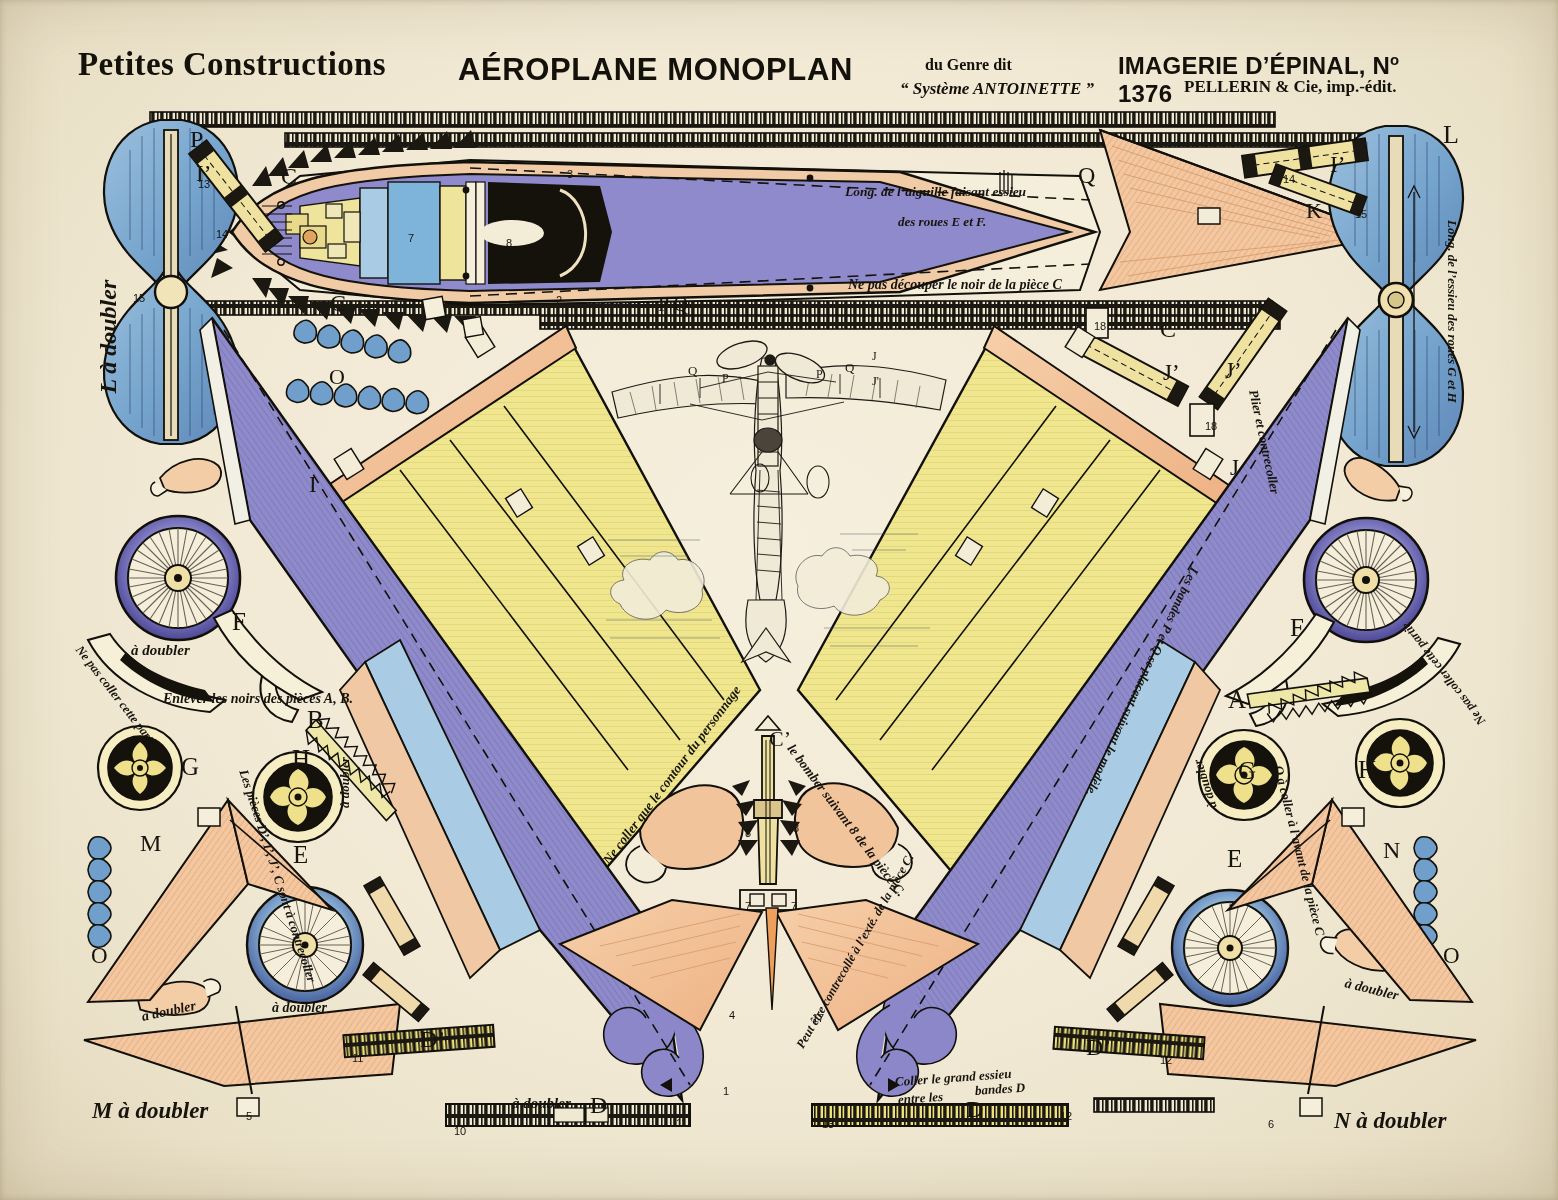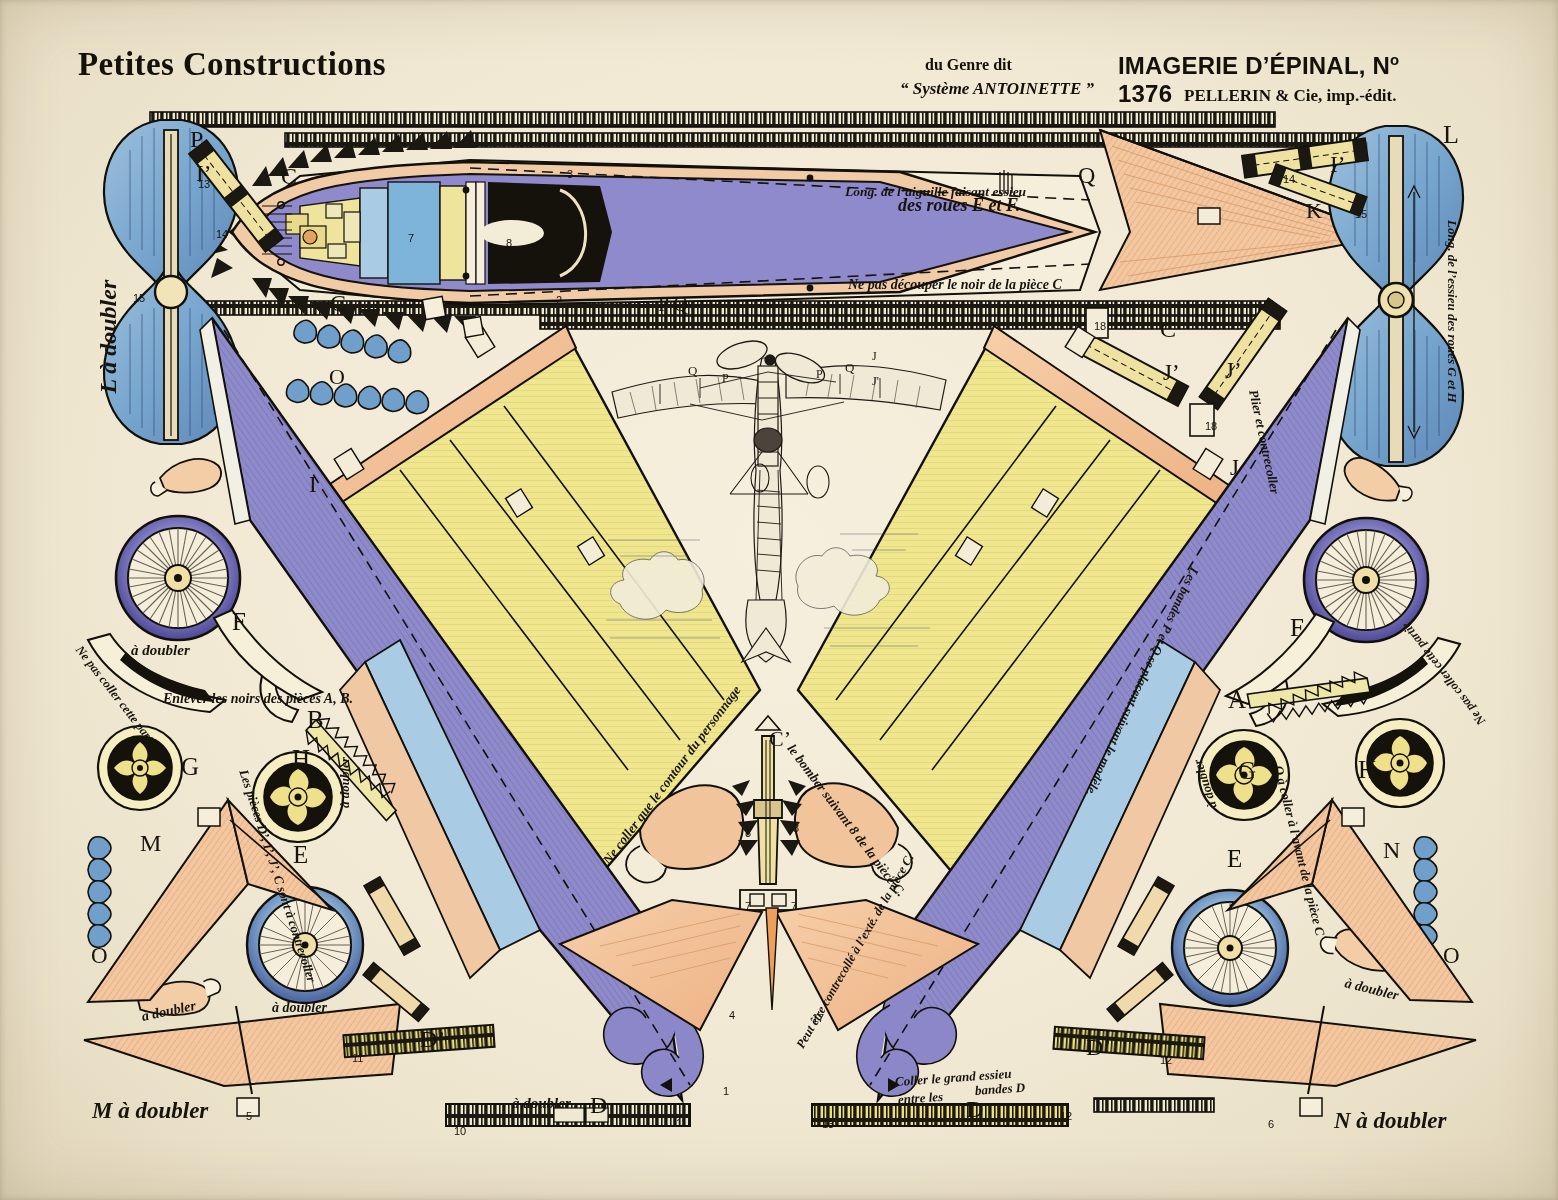--- a/index.html
+++ b/index.html
@@ -28,21 +28,21 @@
   .hdr-pc{position:absolute;left:78px;top:-2px;font-family:"Liberation Serif",serif;
     font-weight:700;font-size:33px;letter-spacing:.4px;color:#14110b;}
   .hdr-title{position:absolute;left:458px;top:4px;font-family:"Liberation Sans",sans-serif;
     font-weight:700;font-size:31px;letter-spacing:.6px;color:#14110b;}
   .hdr-g1{position:absolute;left:925px;top:8px;font-family:"Liberation Serif",serif;
     font-weight:700;font-size:16px;color:#14110b;}
   .hdr-g2{position:absolute;left:900px;top:31px;font-family:"Liberation Serif",serif;
     font-weight:700;font-style:italic;font-size:17px;color:#14110b;}
   .hdr-im{position:absolute;left:1118px;top:4px;font-family:"Liberation Sans",sans-serif;
     font-weight:700;font-size:24px;letter-spacing:.2px;color:#14110b;}
-  .hdr-pe{position:absolute;left:1184px;top:38px;font-family:"Liberation Serif",serif;
+  .hdr-pe{position:absolute;left:1184px;top:29px;font-family:"Liberation Serif",serif;
     font-weight:700;font-size:17px;color:#14110b;}
   sup{font-size:.62em;vertical-align:super;}
 </style>
 </head>
 <body>
 
 <div id="sheet">
   <div id="paper"></div>
 
   <svg id="plate" viewBox="0 0 1558 1200">
@@ -616,32 +616,33 @@
     </g>
 
     <g fill="#f4eedb" stroke="#12100a" stroke-width="1.4">
       <rect x="424" y="298" width="20" height="20" transform="rotate(-10 434 308)"></rect>
       <rect x="464" y="318" width="18" height="18" transform="rotate(-10 473 327)"></rect>
     </g>
   </svg>
 
   <div id="hdr">
     <div class="hdr-pc">Petites Constructions</div>
+    <div class="hdr-title">AÉROPLANE MONOPLAN</div>
     <div class="hdr-g1">du Genre dit</div>
     <div class="hdr-g2">“ Système ANTOINETTE ”</div>
     <div class="hdr-im">
       <span>IMAGERIE D’ÉPINAL, N</span><sup>o</sup>
       <span>1376</span>
     </div>
     <div class="hdr-pe">PELLERIN &amp; Cie, imp.-édit.</div>
   </div>
 
   <div id="instructionLayer">
       <div class="txt hand" style="left: 845px; top: 184px; font-size: 13.5px; transform-origin: 0px 50%; transform: rotate(0deg);">Long. de l’aiguille faisant essieu</div>
-      <div class="txt hand" style="left: 898px; top: 195px; font-size: 18px; transform-origin: 0px 50%; transform: rotate(0deg);">des roues E et F.</div>
+      <div class="txt hand" style="left: 898px; top: 214px; font-size: 13px; transform-origin: 0px 50%; transform: rotate(0deg);">des roues E et F.</div>
       <div class="txt hand" style="left: 848px; top: 277px; font-size: 14px; transform-origin: 0px 50%; transform: rotate(0deg);">Ne pas découper le noir de la pièce C</div>
       <div class="txt hand" style="left: 1452px; top: 212px; font-size: 13px; transform-origin: 0px 50%; transform: rotate(90deg);">Long. de l’essieu des roues G et H</div>
       <div class="txt hand" style="left: 108px; top: 380px; font-size: 24px; transform-origin: 0px 50%; transform: rotate(-90deg);">L à doubler</div>
       <div class="txt hand" style="left: 78px; top: 640px; font-size: 12.5px; transform-origin: 0px 50%; transform: rotate(52deg);">Ne pas coller cette partie</div>
       <div class="txt hand" style="left: 163px; top: 691px; font-size: 14px; transform-origin: 0px 50%; transform: rotate(0deg);">Enlever les noirs des pièces A, B.</div>
       <div class="txt hand" style="left: 131px; top: 642px; font-size: 15px; transform-origin: 0px 50%; transform: rotate(0deg);">à doubler</div>
       <div class="txt hand" style="left: 243px; top: 762px; font-size: 13px; transform-origin: 0px 50%; transform: rotate(72deg);">Les pièces D’, I’, J’, C sont à contrecoller</div>
       <div class="txt hand" style="left: 345px; top: 800px; font-size: 13px; transform-origin: 0px 50%; transform: rotate(-90deg);">à doubler</div>
       <div class="txt hand" style="left: 272px; top: 1000px; font-size: 14px; transform-origin: 0px 50%; transform: rotate(0deg);">à doubler</div>
       <div class="txt hand" style="left: 142px; top: 1009px; font-size: 14px; transform-origin: 0px 50%; transform: rotate(-12deg);">à doubler</div>

